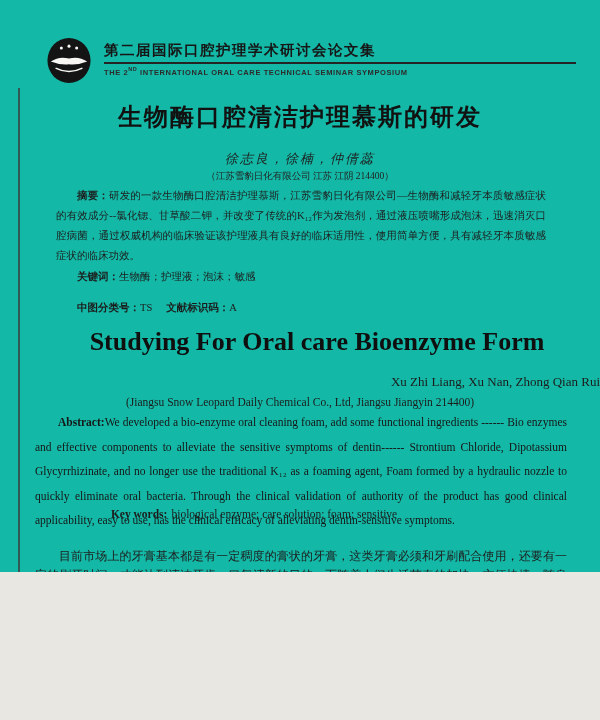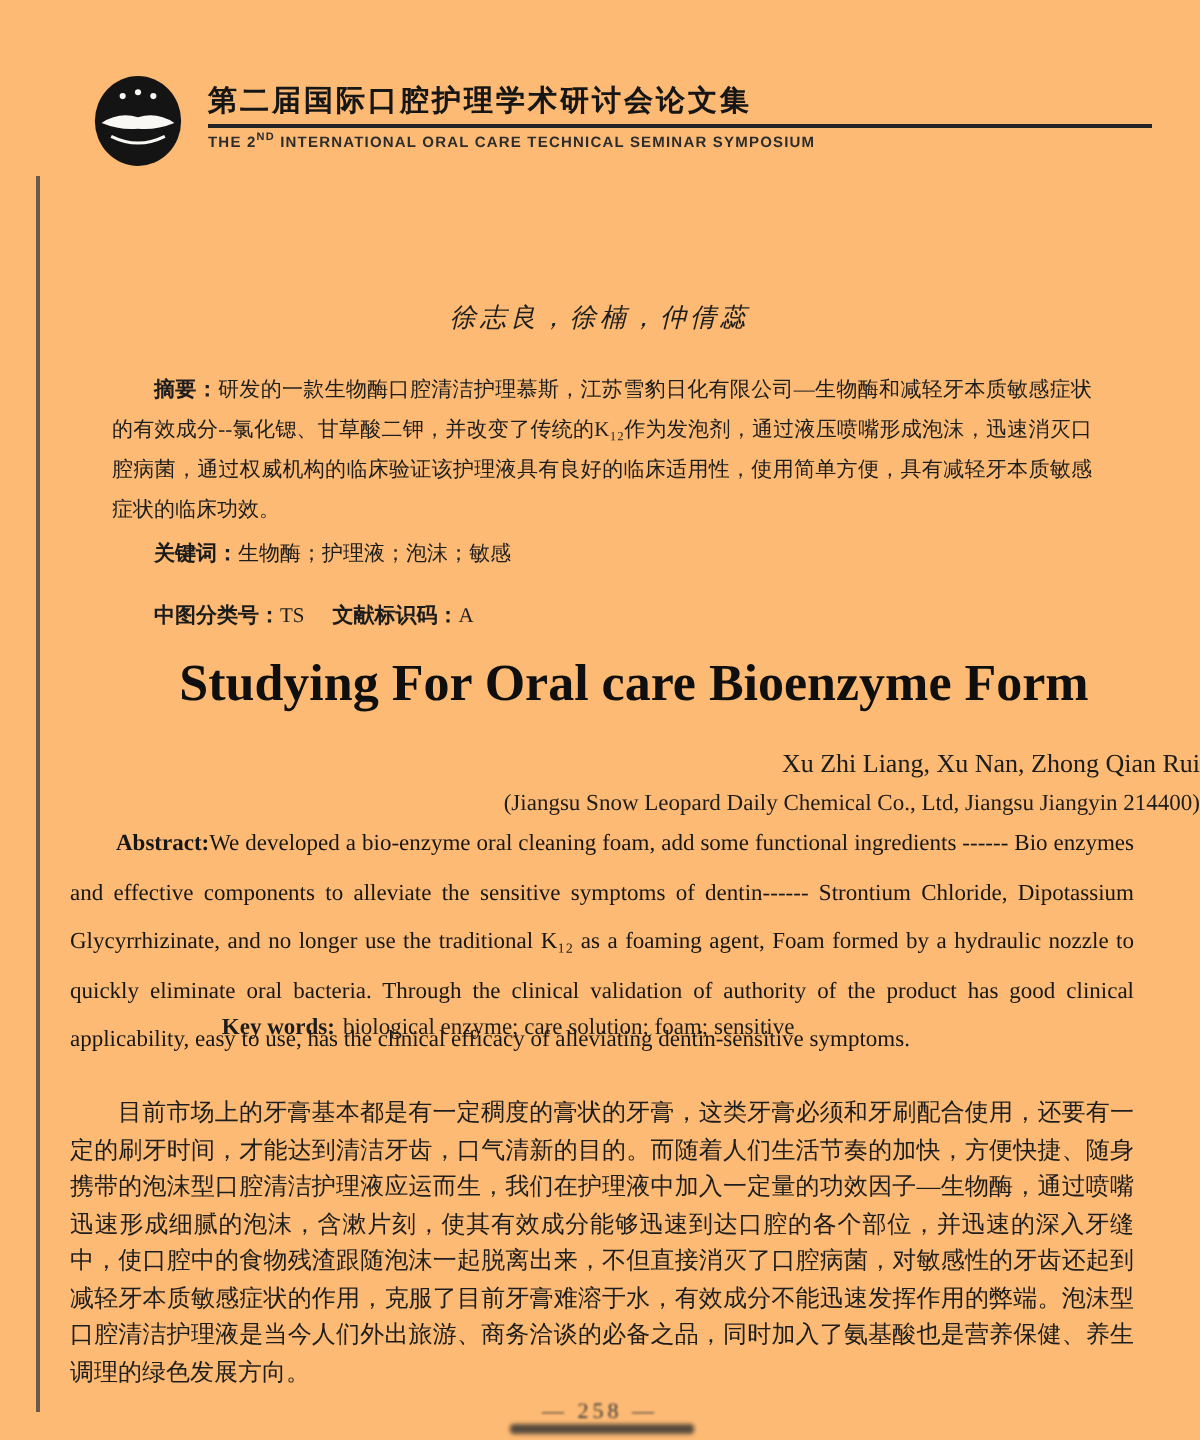--- a/index.html
+++ b/index.html
@@ -1,20 +1,20 @@
 <!DOCTYPE html>
 <html><head>
 <meta charset="utf-8">
 <style>
   * { margin:0; padding:0; box-sizing:border-box; }
   html,body { width:600px; height:720px; }
   body { background:#e9e7e1; font-family:"Liberation Serif","DejaVu Serif",serif; }
   .page {
-    position:relative; width:600px; height:720px;
-    background:#fdba74; color:#1c1c1c; overflow:hidden;
+    position:relative; width:600px; height:572px;
+    background:#14b8a6; color:#1c1c1c; overflow:hidden;
   }
   
   .scan-line-left { position:absolute; left:18px; top:88px; width:2px; height:618px; background:#3a3a3a; opacity:.75; }
   .bottom-smudge { position:absolute; left:255px; top:712px; width:92px; height:5px; background:#2e2e2e; border-radius:2px; filter:blur(1px); opacity:.8; }
 
   
   .hdr-seal { position:absolute; left:46px; top:36px; width:46px; height:49px; }
   .hdr-cn {
     position:absolute; left:104px; top:41px;
     font-family:"Liberation Sans","DejaVu Sans",sans-serif;
@@ -47,21 +47,21 @@
   .cn-kw { position:absolute; top:270px; left:56px; right:54px; font-size:10.5px; text-indent:2em; }
   .cn-clc { position:absolute; top:301px; left:56px; right:54px; font-size:10.5px; text-indent:2em; }
   .cn-clc .val { margin-right:14px; }
 
   
   .en-title {
     position:absolute; top:327px; left:0; right:0; text-align:center;
     font-weight:bold; font-size:26px; color:#0f0f0f;padding-left:34px;
   }
   .en-authors { position:absolute; top:374px; left:0; right:0; text-align:right; font-size:13px; }
-  .en-affil { position:absolute; top:396px; left:0; right:0; text-align:right; font-size:11.5px; }
+  .en-affil { position:absolute; top:396px; left:0; right:0; text-align:center; font-size:11.5px; }
 
   .en-abstract {
     position:absolute; top:410px; left:35px; right:33px;
     font-size:11.5px; line-height:24.5px; text-align:justify; text-indent:2em; color:#161616;
   }
   .en-abstract b { font-weight:bold; margin-right:0; }
   .en-kw { position:absolute; top:508px; left:35px; right:33px; font-size:11.5px; text-indent:2.6em; }
   .en-kw b { font-weight:bold; margin-right:4px;margin-left:46px; }
 
   
@@ -87,21 +87,23 @@
     <path d="M5 26 Q14 20 24 23 Q34 20 43 26 Q33 30 24 29 Q15 30 5 26 Z" fill="#f8f7f3"></path>
     <path d="M10 33 Q24 40 38 33" stroke="#f8f7f3" stroke-width="1.6" fill="none"></path>
     <circle cx="16" cy="12" r="1.6" fill="#f8f7f3"></circle>
     <circle cx="24" cy="10" r="1.6" fill="#f8f7f3"></circle>
     <circle cx="32" cy="12" r="1.6" fill="#f8f7f3"></circle>
   </svg>
   <div class="hdr-cn">第二届国际口腔护理学术研讨会论文集</div>
   <div class="hdr-rule"></div>
   <div class="hdr-en"><span>THE 2</span><sup>ND</sup><span> INTERNATIONAL ORAL CARE TECHNICAL SEMINAR SYMPOSIUM</span></div>
 
+  <h1 class="cn-title">生物酶口腔清洁护理慕斯的研发</h1>
   <div class="cn-authors">徐志良，徐楠，仲倩蕊</div>
+  <div class="cn-affil">（江苏雪豹日化有限公司 江苏 江阴 214400）</div>
 
   <p class="cn-abstract"><b>摘要：</b><span>研发的一款生物酶口腔清洁护理慕斯，江苏雪豹日化有限公司—生物酶和减轻牙本质敏感症状的有效成分--氯化锶、甘草酸二钾，并改变了传统的K₁₂作为发泡剂，通过液压喷嘴形成泡沫，迅速消灭口腔病菌，通过权威机构的临床验证该护理液具有良好的临床适用性，使用简单方便，具有减轻牙本质敏感症状的临床功效。</span></p>
 
   <p class="cn-kw"><b>关键词：</b><span>生物酶；护理液；泡沫；敏感</span></p>
 
   <p class="cn-clc"><b>中图分类号：</b><span class="val">TS</span><b>文献标识码：</b><span>A</span></p>
 
   <h2 class="en-title">Studying For Oral care Bioenzyme Form</h2>
   <div class="en-authors">Xu Zhi Liang,  Xu Nan,  Zhong Qian Rui</div>
   <div class="en-affil">(Jiangsu Snow Leopard Daily Chemical Co., Ltd, Jiangsu Jiangyin 214400)</div>

